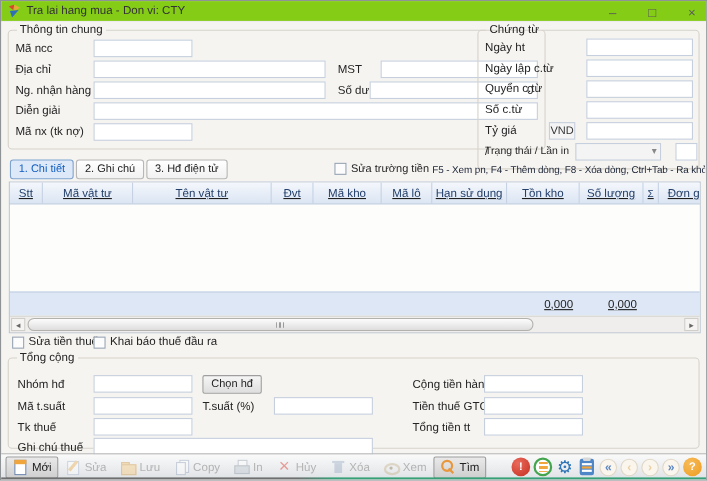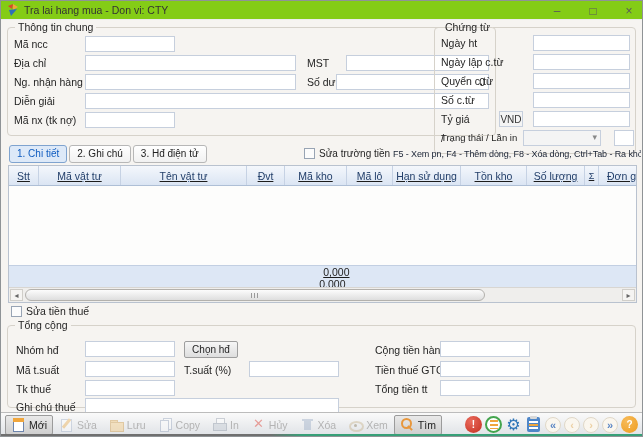--- a/index.html
+++ b/index.html
@@ -47,21 +47,21 @@
   .detail-cb .lbl { font-size:10px; }
   .hint { position:absolute; left:392px; top:148px; width:248px; font-size:9px; letter-spacing:-0.1px;
     white-space:nowrap; overflow:hidden; color:#20293a; }
   
   .grid { position:absolute; left:7px; top:164px; width:629px; border:1px solid #b9c2cf; background:#fdfdfc;text-decoration:underline; }
   .ghead { display:flex; height:20px; background:linear-gradient(#f4f7fc,#dbe5f3); border-bottom:1px solid #aebfd6; }
   .gh { flex:none; border-right:1px solid #c6d2e4; color:#24406b; font-size:10.5px;
     display:flex; align-items:center; justify-content:center; overflow:hidden; white-space:nowrap; }
   .gh.last { flex:1; justify-content:flex-start; padding-left:8px; border-right:none; }
   .gbody { height:79px; background:#fdfdfc; }
-  .gsum { display:flex; height:22px; background:#dde7f5; border-top:1px solid #c2cfe2; align-items:center;flex-direction:column; }
+  .gsum { display:flex; height:22px; background:#dde7f5; border-top:1px solid #c2cfe2; align-items:center; }
   .gs { flex:none; text-align:right; padding-right:6px; font-size:10.5px; color:#222; }
   .gscroll { height:15px; background:#efeeec; border-top:1px solid #d8d6d2; position:relative; }
   .sarrow { position:absolute; top:1px; width:13px; height:12px; text-align:center; line-height:12px;
     font-size:8px; color:#666; background:#f5f4f2; border:1px solid #d0cec9; }
   .sarrow.left { left:1px; } .sarrow.right { right:1px; }
   .sthumb { position:absolute; left:16px; top:1px; width:460px; height:12px; border:1px solid #b3b1ad;
     border-radius:6px; background:linear-gradient(#fcfcfc,#dedede); }
   .sthumb::after { content:""; position:absolute; left:50%; top:3px; width:8px; height:5px; margin-left:-4px;
     background:repeating-linear-gradient(to right,#9a9a9a 0 1px,transparent 1px 3px); }
   
@@ -231,20 +231,24 @@
       <span class="sarrow left">◂</span>
       <span class="sthumb"></span>
       <span class="sarrow right">▸</span>
     </div>
   </div>
 
   <div class="tax-row">
     <span class="cb"></span>
     <span class="lbl">Sửa tiền thuế</span>
   </div>
+  <div class="tax-row2">
+    <span class="cb"></span>
+    <span class="lbl">Khai báo thuế đầu ra</span>
+  </div>
 
   <fieldset class="fs-totals">
     <legend>Tổng cộng</legend>
     <span class="lbl t-el" style="left:8px;top:13px">Nhóm hđ</span>
     <input class="inp t-el" style="left: 77px; top: 10px; width: 90px;">
     <span class="btn-chon t-el" style="top:10px">Chọn hđ</span>
     <span class="lbl t-el" style="left:367px;top:13px">Cộng tiền hàng</span>
     <input class="inp t-el" style="left: 432px; top: 10px; width: 90px;">
 
     <span class="lbl t-el" style="left:8px;top:33px">Mã t.suất</span>

